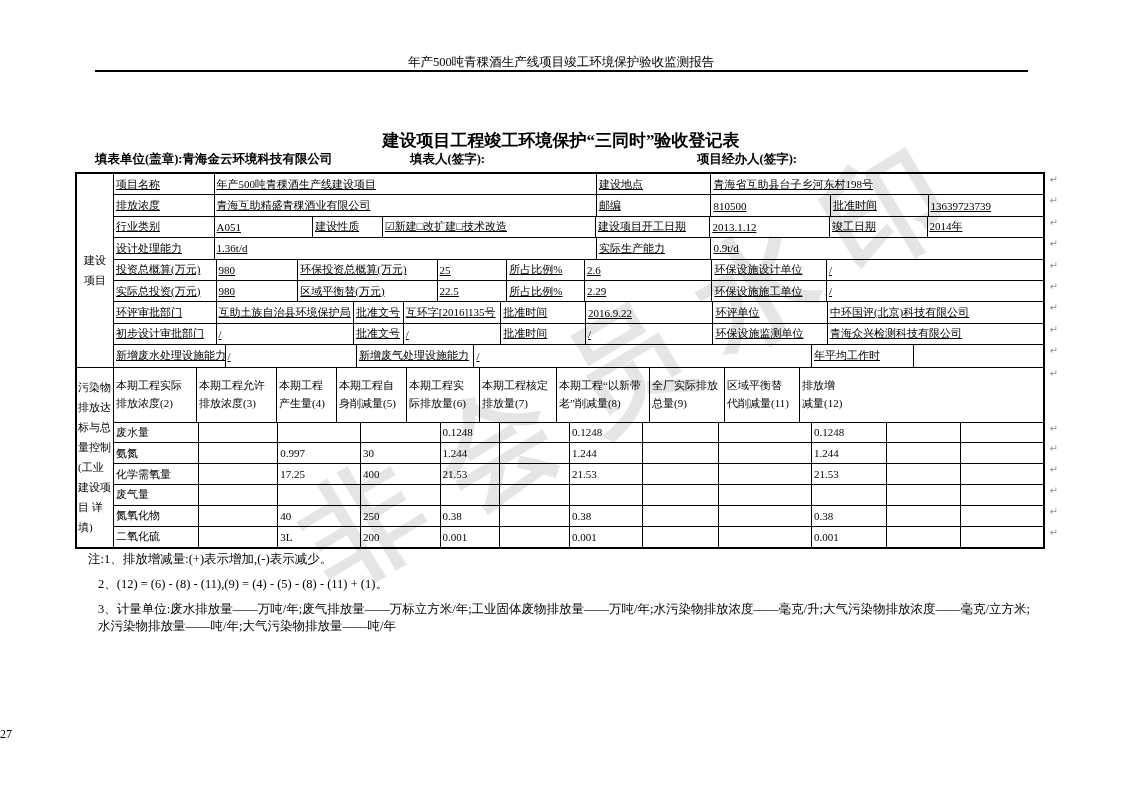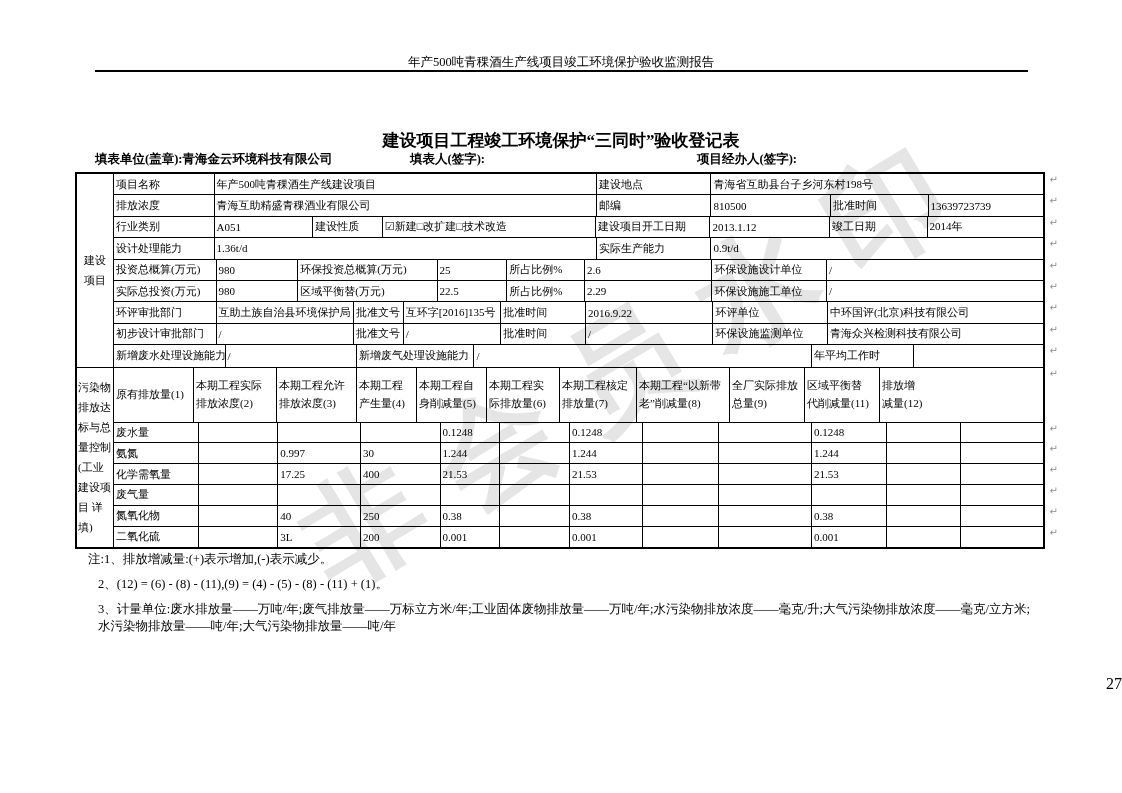--- a/index.html
+++ b/index.html
@@ -27,37 +27,37 @@
   .tbl { position:absolute; left:75px; top:172px; width:970px; border:2px solid #000; z-index:1; background:transparent; }
 
   .sect { display:flex; }
   .sect1 { border-bottom:1px solid #000; }
   .side { width:37px; border-right:1px solid #000; display:flex; align-items:center; justify-content:center;
           text-align:left; font-size:11px; line-height:20px; white-space:pre-line; padding:0 1px; }
   .rows { flex:1; min-width:0; }
 
   .trow { position:relative; display:flex; border-bottom:1px solid #000; }
   .rows .trow:last-child { border-bottom:none; }
-  .h1 { height:21.4px; }
+  .h1 { height:21.4px;text-decoration:underline; }
   .hh { height:55px; }
   .h2 { height:20.8px; }
 
   .c { border-right:1px solid #000; padding:0 2px; display:flex; align-items:center;
        font-size:11px; white-space:nowrap; overflow:hidden; }
   .trow .c:last-of-type { border-right:none; }
   .hc { white-space:pre-line; line-height:1.55; overflow:hidden; }
 
   .rmark { position:absolute; right:-15px; top:1px; font-size:10px; color:#8f8f8f;
            font-family:"DejaVu Sans",sans-serif; line-height:1; }
 
   .notes { position:absolute; left:88px; top:551px; width:947px; font-size:12.5px; line-height:1.35; z-index:1; }
   .note  { margin-bottom:8px; }
   .note-ind { padding-left:10px; }
 
-  .pageno { position:absolute; top:675px; left:0; width:100%; text-align:right; font-size:16px; z-index:1; }
+  .pageno { position:absolute; top:727px; left:0; width:100%; text-align:left; font-size:12px; z-index:1; }
 </style>
 </head>
 <body>
 
 <div class="sheet">
 
   <div class="watermark">非会员水印</div>
 
   <div class="doc-header">年产500吨青稞酒生产线项目竣工环境保护验收监测报告</div>
   <div class="doc-rule"></div>
@@ -174,21 +174,20 @@
         </div>
 
       </div>
     </div>
 
     <div class="sect sect2">
       <div class="side">污染物排放达标与总量控制(工业建设项目 详填)</div>
       <div class="rows">
 
         <div class="trow hh">
-          <div class="c hc" style="width:80px">原有排放量(1)</div>
           <div class="c hc" style="width:83px">本期工程实际
 排放浓度(2)</div>
           <div class="c hc" style="width:80px">本期工程允许
 排放浓度(3)</div>
           <div class="c hc" style="width:60px">本期工程
 产生量(4)</div>
           <div class="c hc" style="width:70px">本期工程自
 身削减量(5)</div>
           <div class="c hc" style="width:73px">本期工程实
 际排放量(6)</div>

